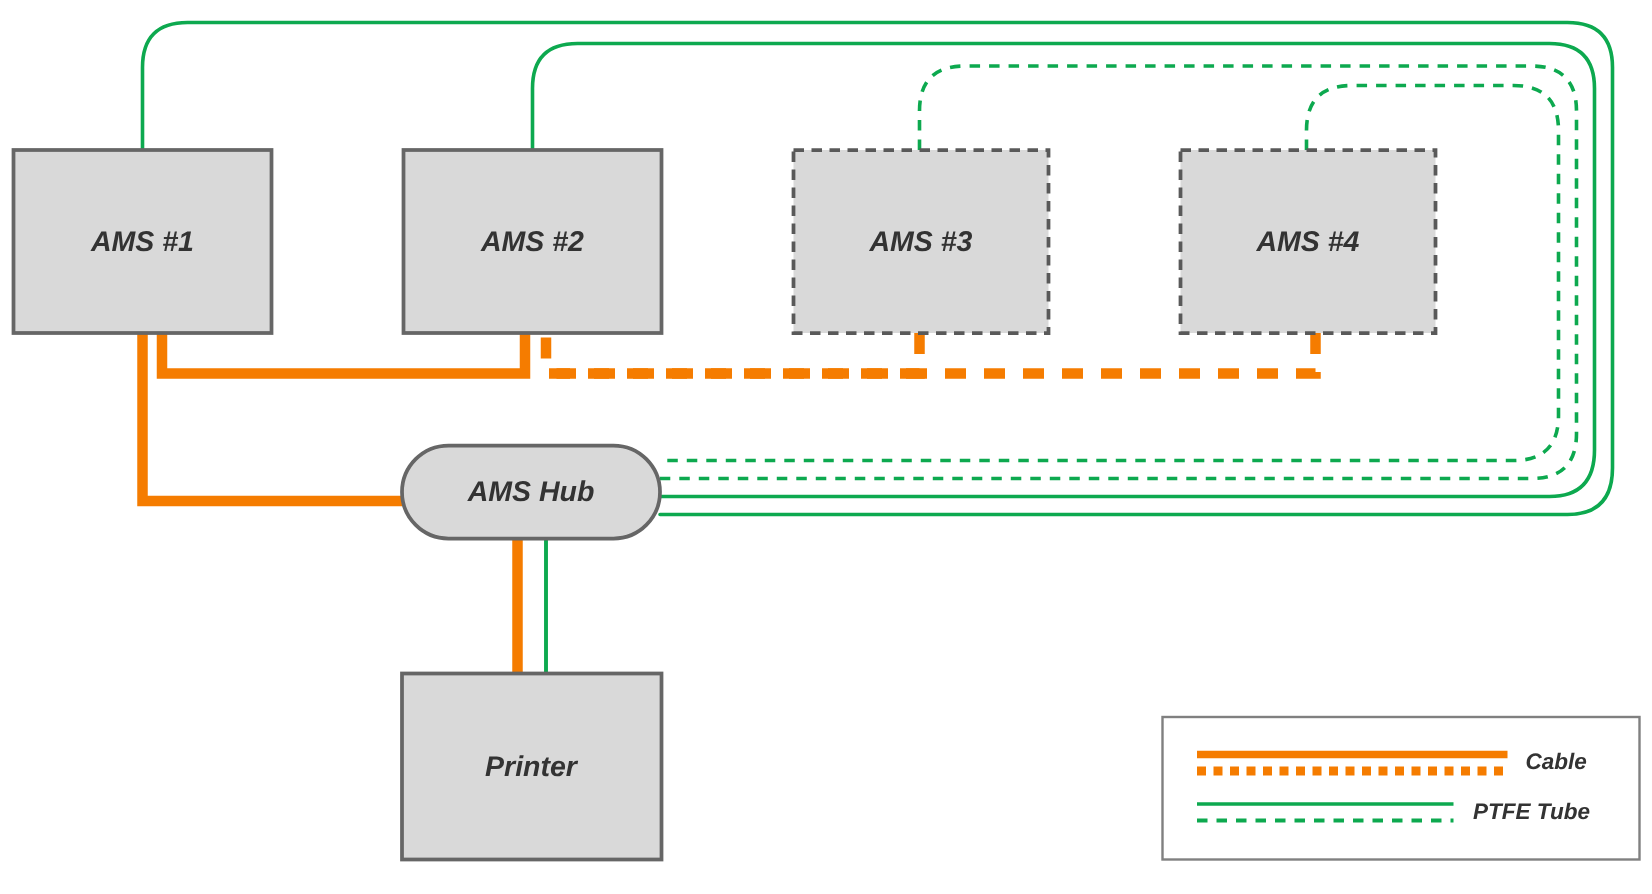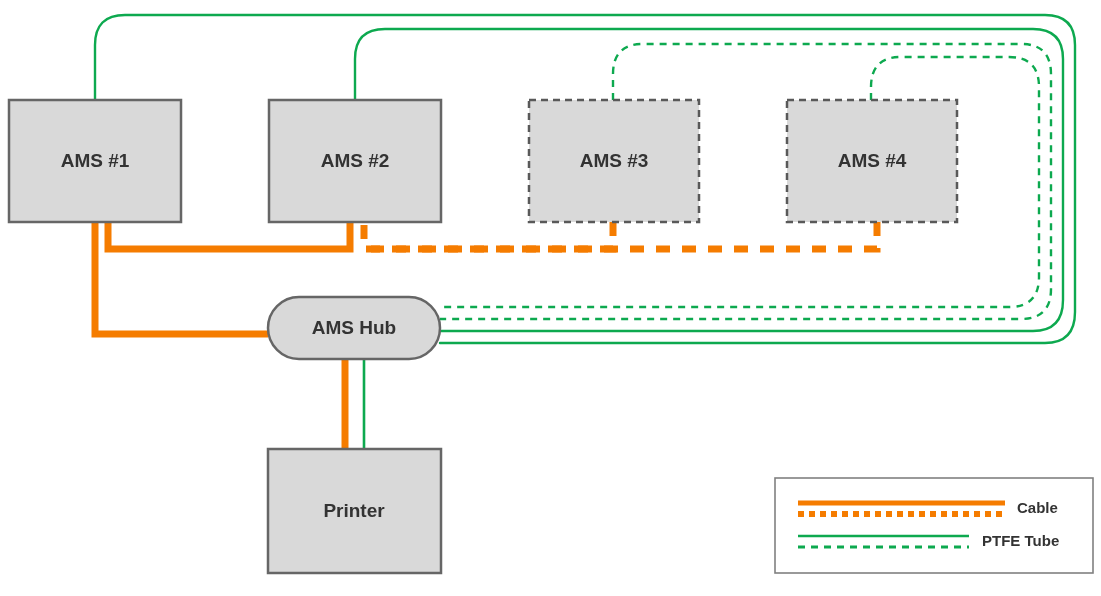--- a/index.html
+++ b/index.html
@@ -9,20 +9,21 @@
   }
   body {
     font-family: "Liberation Sans", sans-serif;
   }
   #canvas {
     position: relative;
     width: 1101px;
     height: 596px;
     background: #ffffff;
     overflow: hidden;
+    font-style: italic;
   }
   svg.diagram {
     position: absolute;
     left: 0;
     top: 0;
     width: 1101px;
     height: 596px;
     display: block;
   }
   .node-label {

